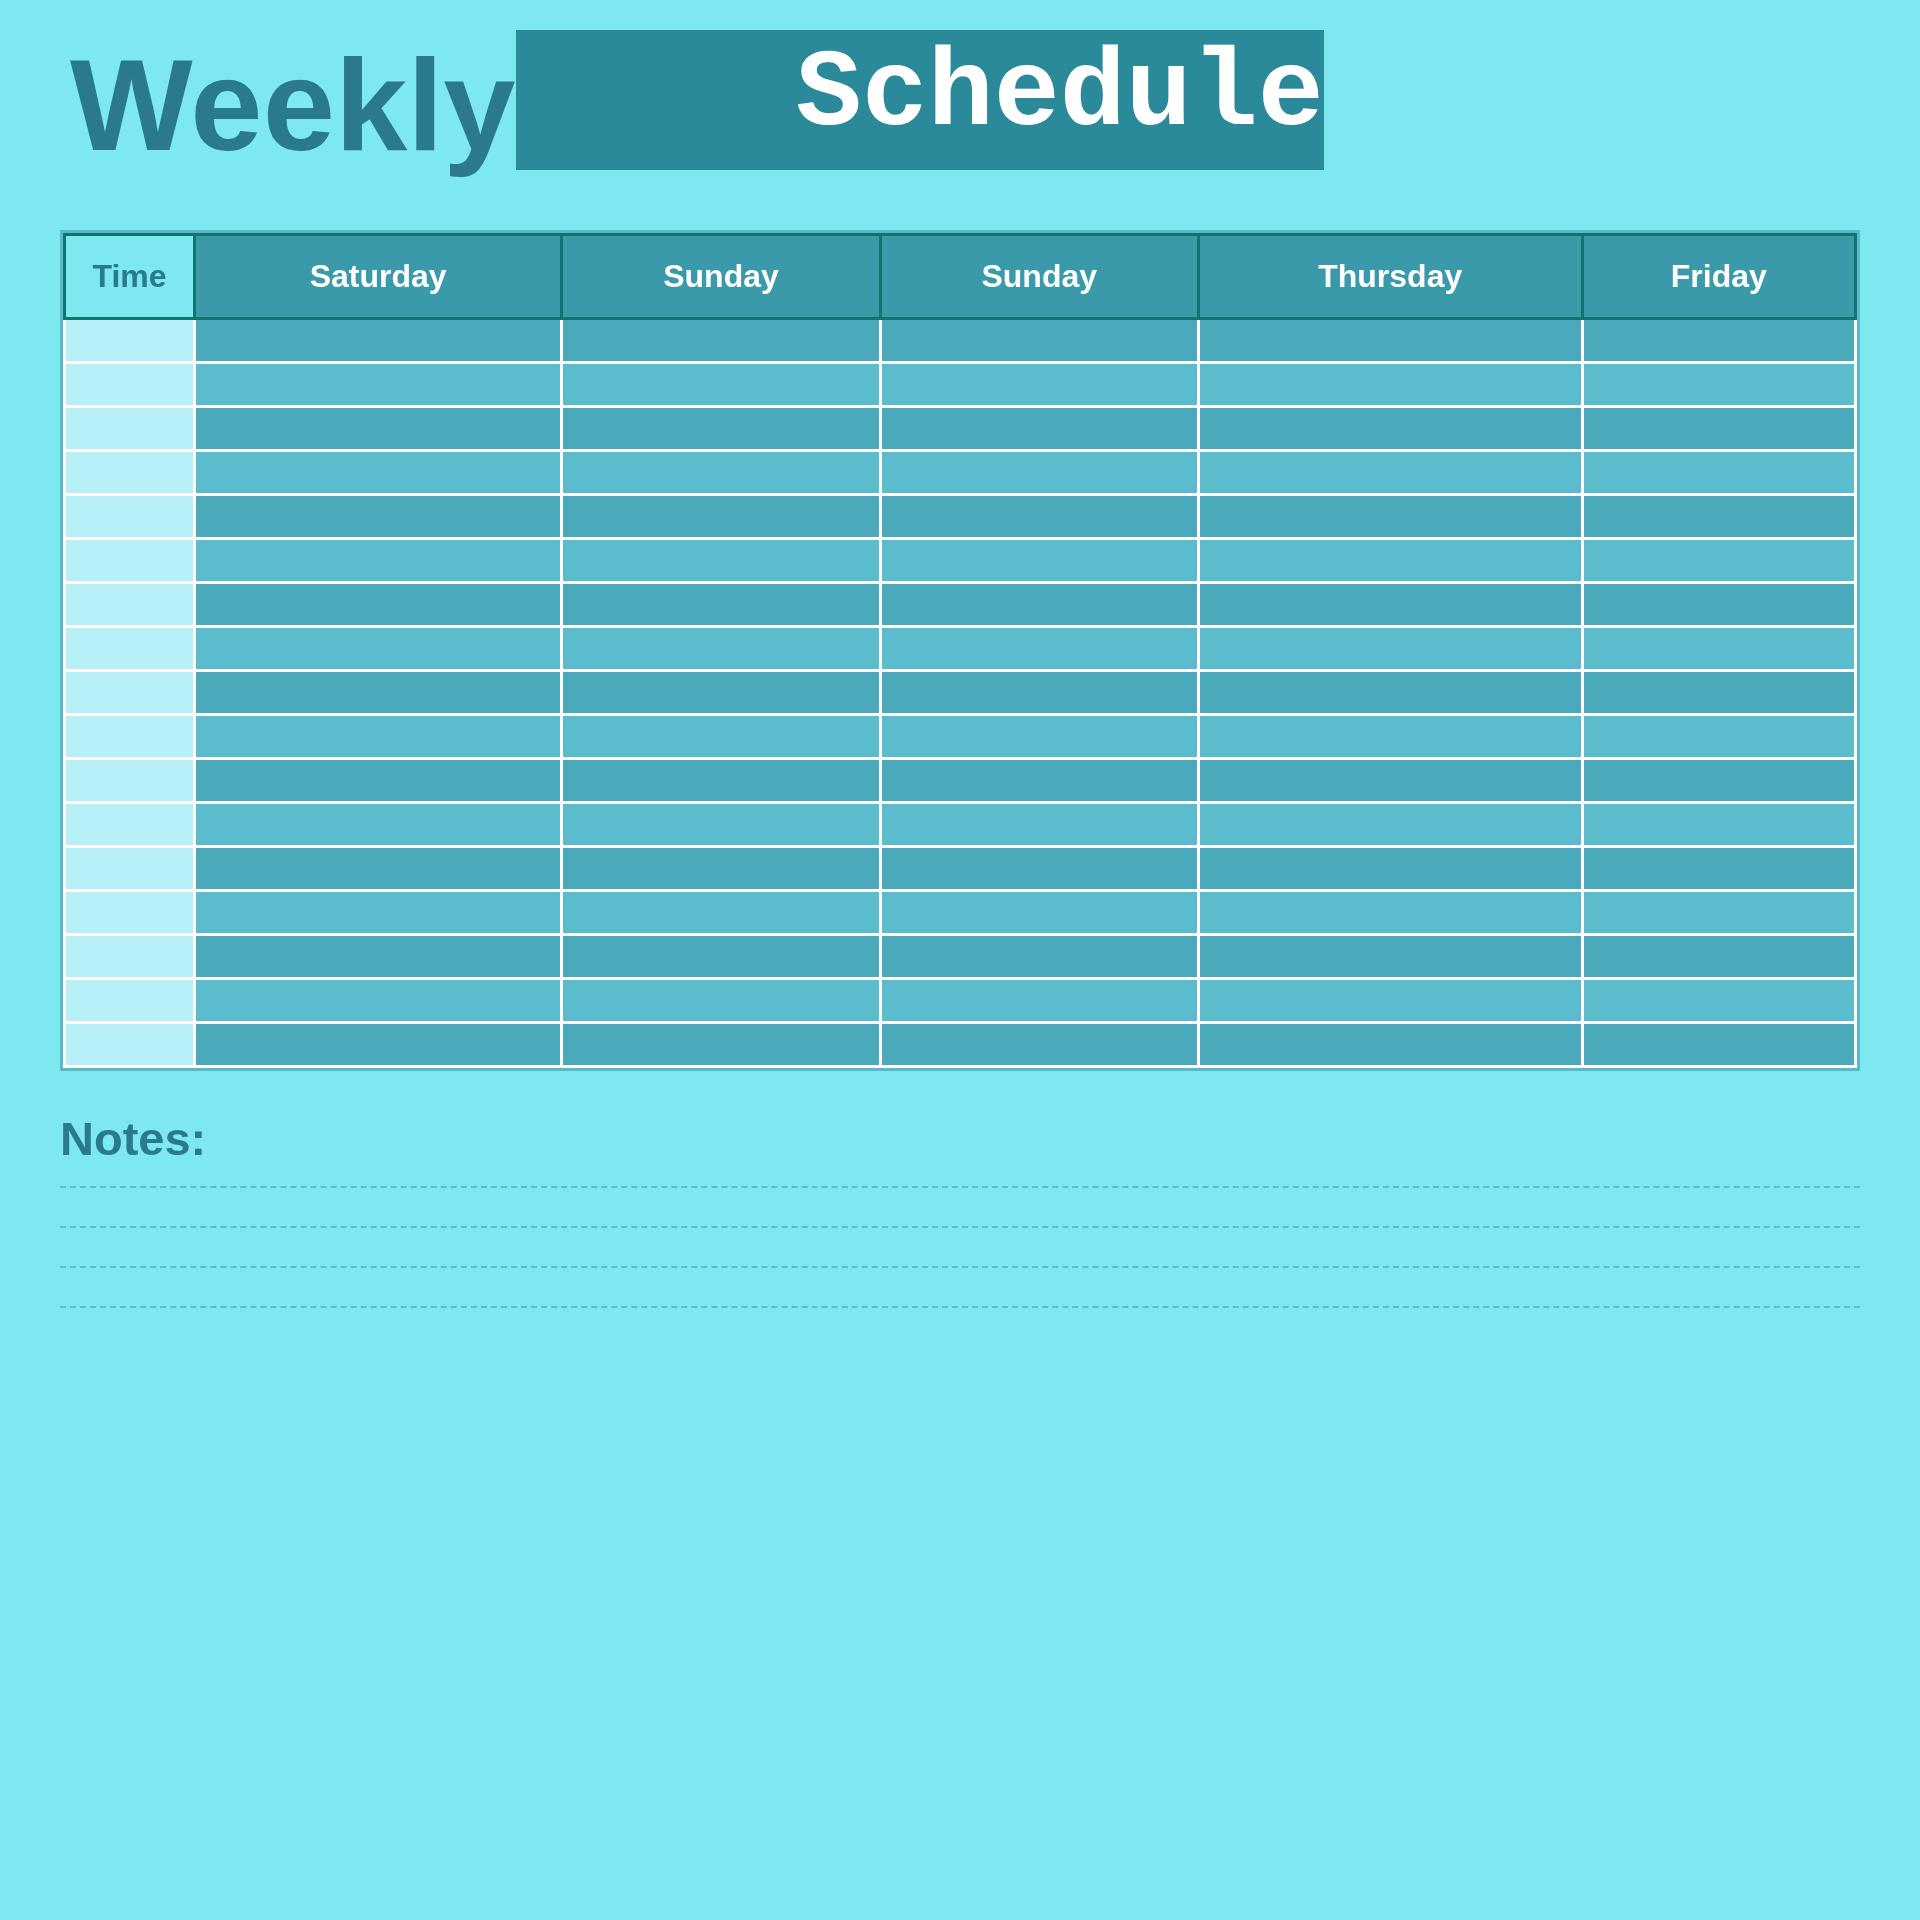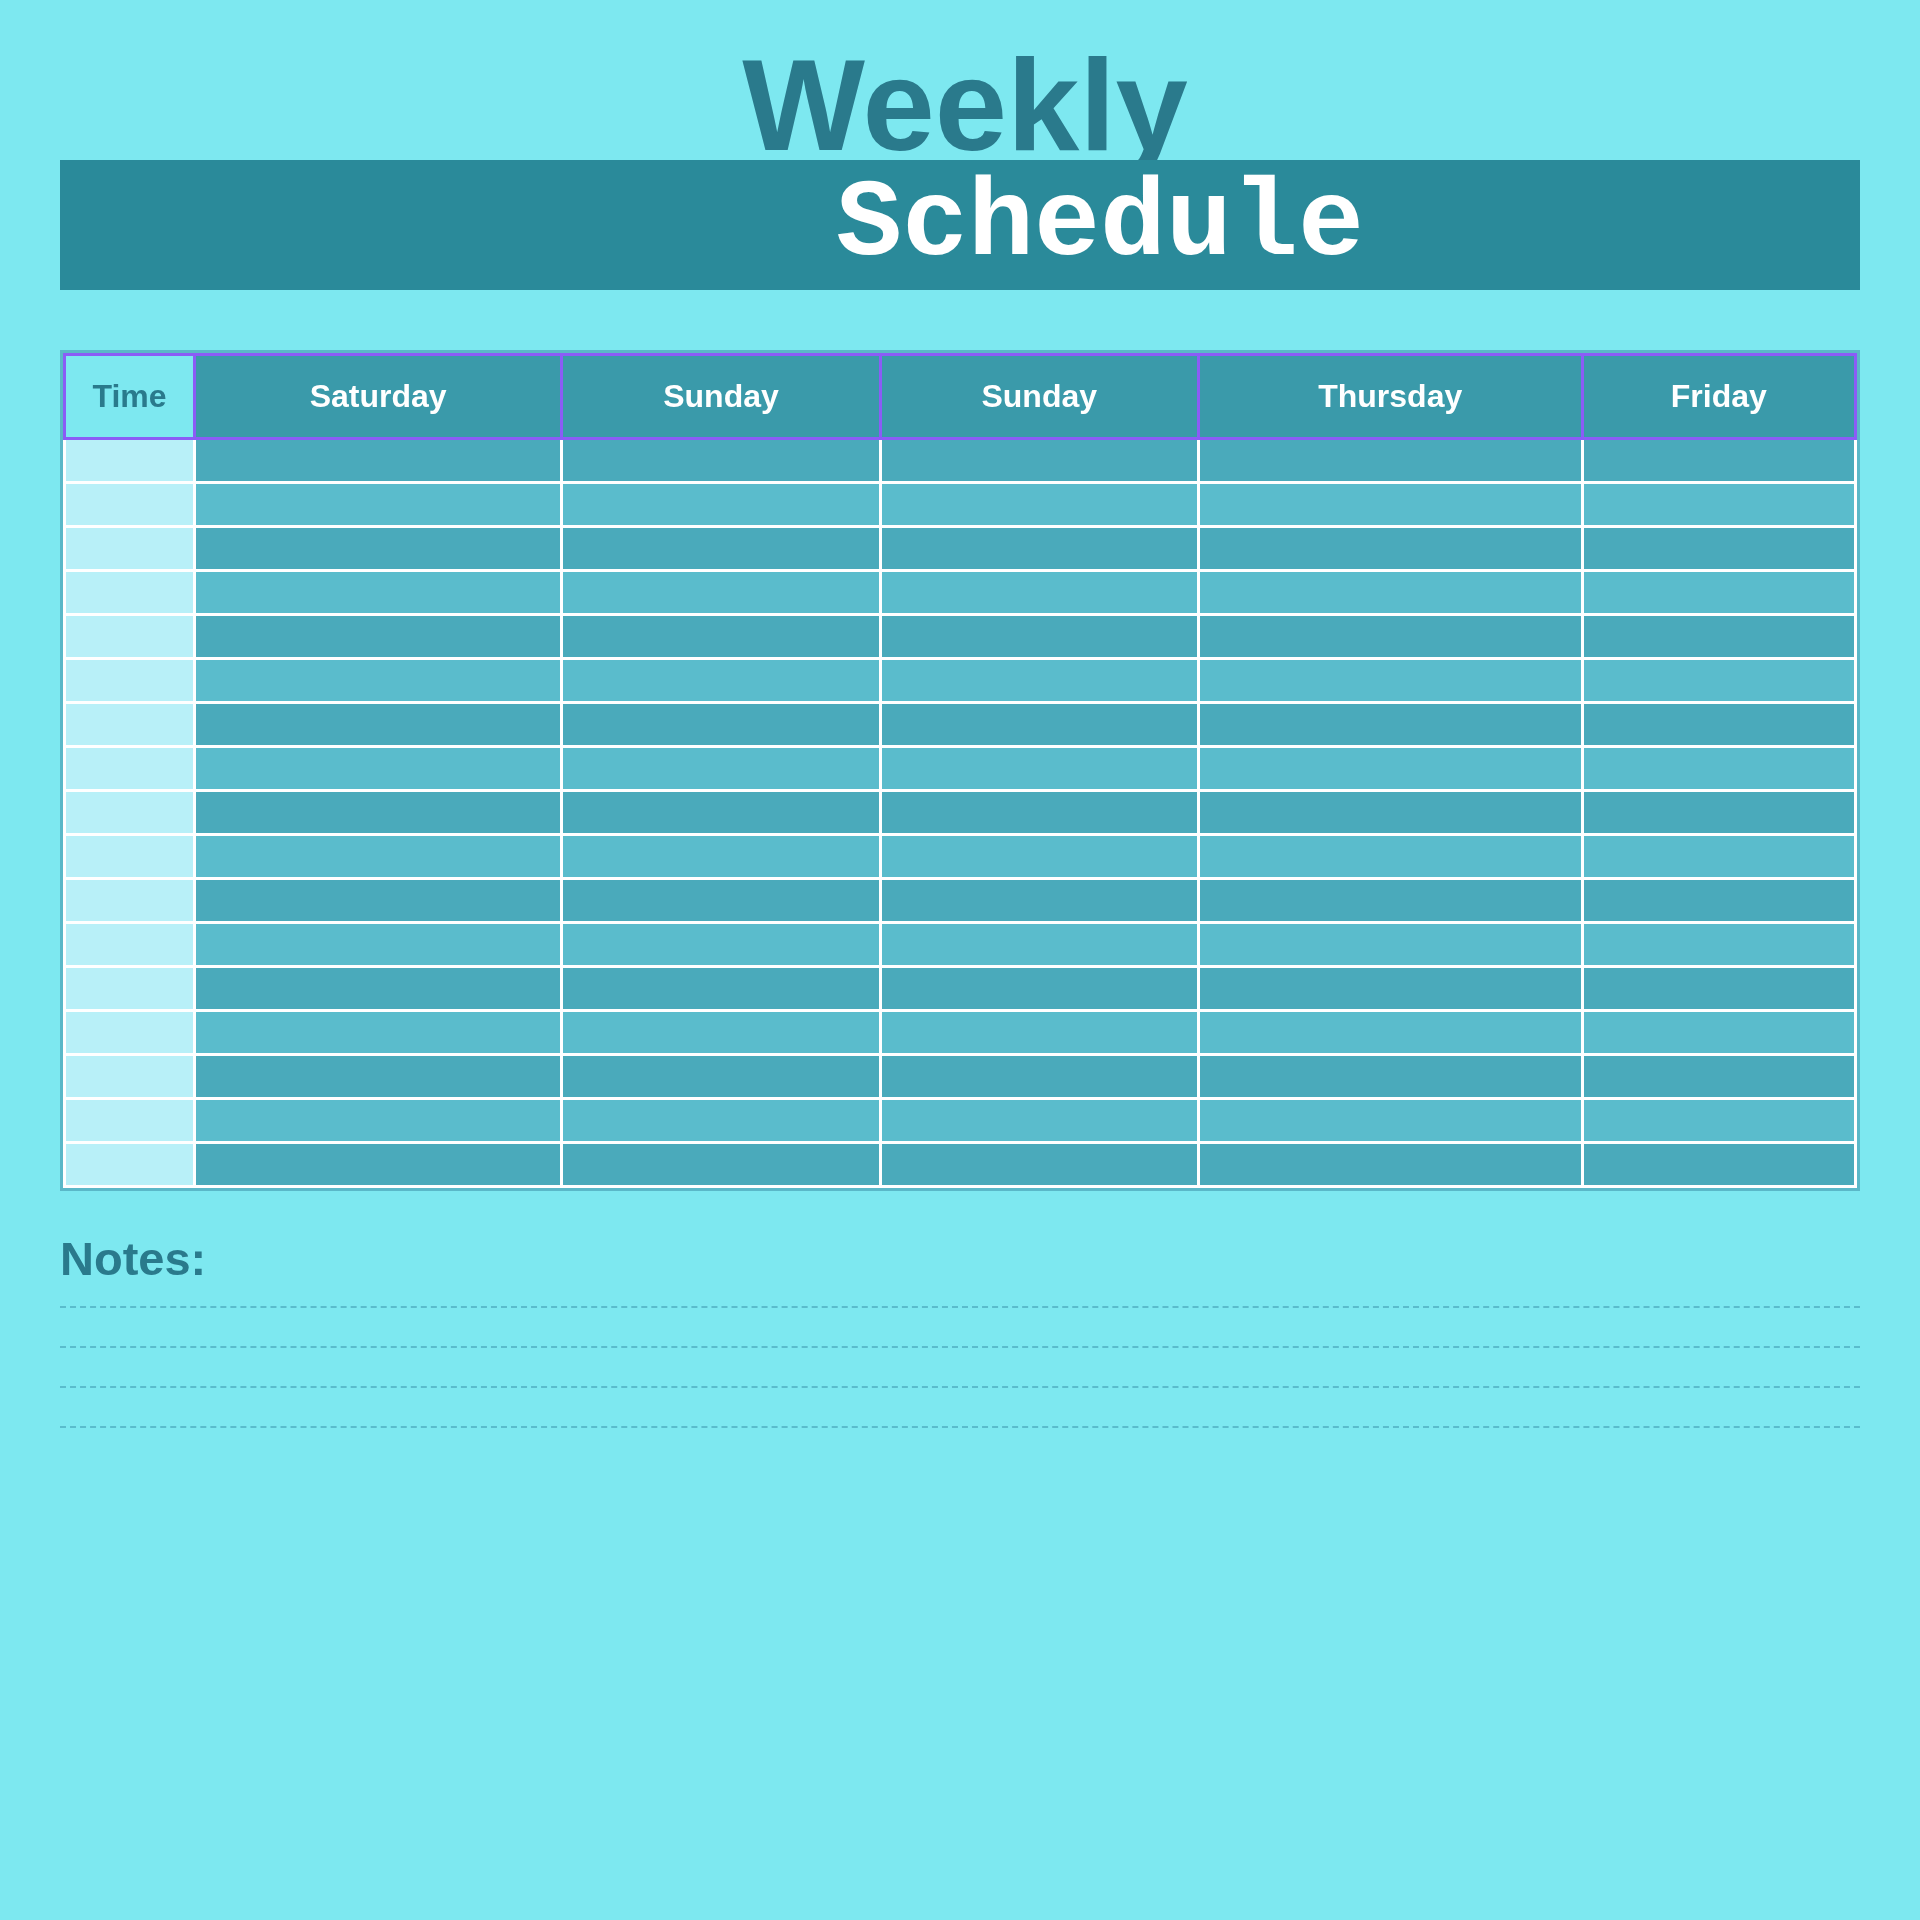--- a/index.html
+++ b/index.html
@@ -20,23 +20,22 @@
       width: 1920px;
       height: 1920px;
       background-color: #7de8f0;
       display: flex;
       flex-direction: column;
       padding: 40px 60px 40px 60px;
     }
 
     .header-section {
       display: flex;
-      flex-direction: column;
+      flex-direction: row;
       margin-bottom: 30px;
-      text-align: center;
     }
 
     .title-weekly {
       font-size: 130px;
       font-weight: 900;
       color: #2a7a8c;
       line-height: 1;
       margin-left: 10px;
     }
 
@@ -66,21 +65,21 @@
       border-collapse: collapse;
     }
 
     .schedule-table th {
       background-color: #3a9aaa;
       color: white;
       font-size: 32px;
       font-weight: 700;
       padding: 22px 10px;
       text-align: center;
-      border: 3px solid #8b5cf6;
+      border: 3px solid #0f766e;
     }
 
     .schedule-table th.time-header {
       background-color: #7de8f0;
       color: #2a7a8c;
       font-weight: 800;
     }
 
     .schedule-table td {
       border: 3px solid white;

